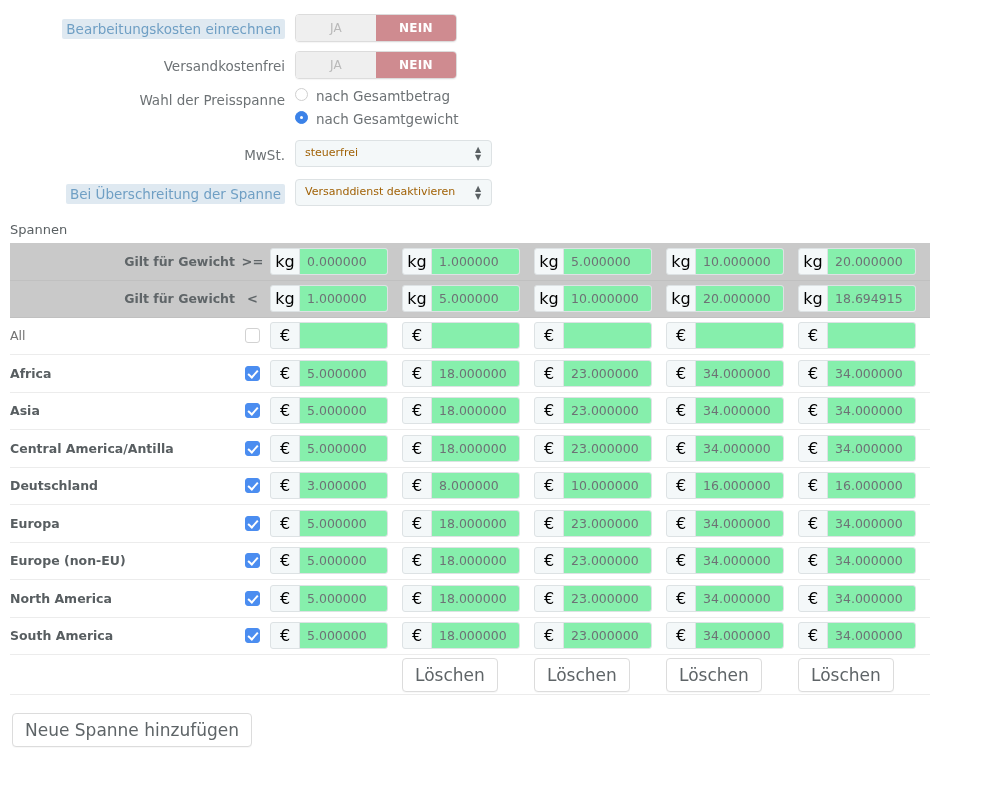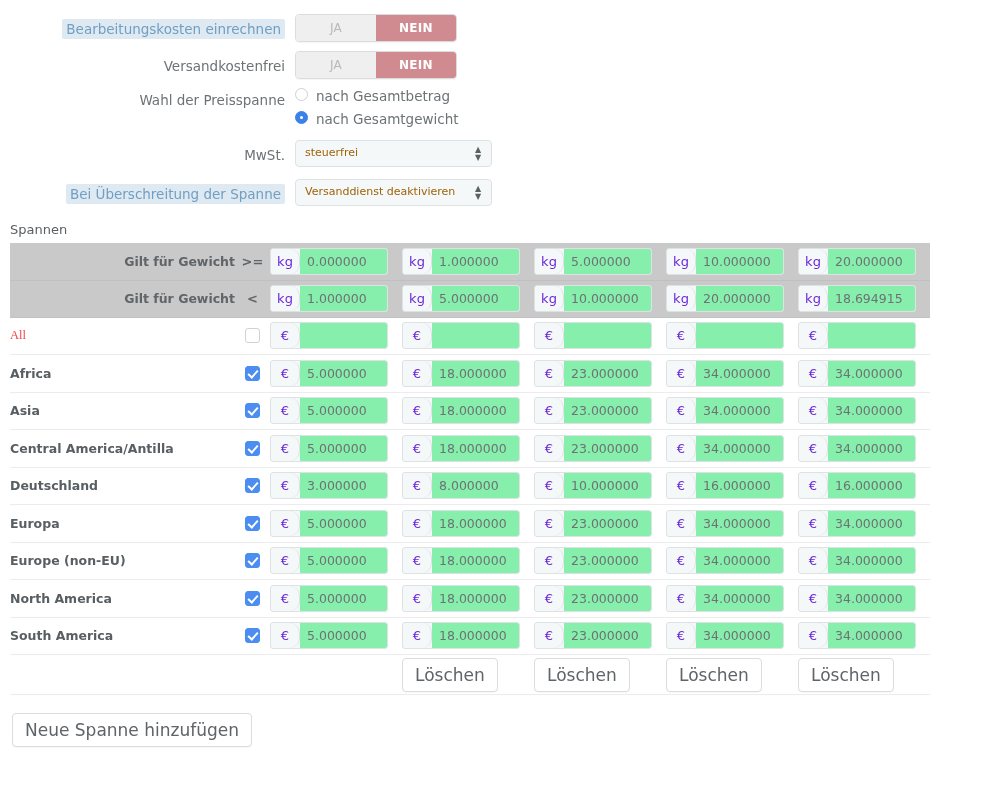--- a/index.html
+++ b/index.html
@@ -176,25 +176,24 @@
     border-radius: 3px;
     background: #f4f8f9;
     box-sizing: border-box;
     overflow: hidden;
   }
   .icell .unit {
     width: 28px;
     display: flex;
     align-items: center;
     justify-content: center;
-    font-size: 13px;
-    color: #6d28d9;
+    font-size: 16px;
+    color: #000000;
     border-right: 1px solid #dde2e4;
     flex: none;
-    border-radius: 10px;
   }
   .icell .fld {
     flex: 1;
     display: flex;
     align-items: center;
     padding-left: 7px;
     font-size: 12.5px;
     color: #6d7275;
     background: #86efac;
     overflow: hidden;
@@ -203,21 +202,21 @@
 
   tr.data-row { height: 37.5px; }
   tr.data-row td { border-bottom: 1px solid #ececec; }
   tr.all-row td { border-bottom: 1px solid #ececec; }
   .row-name {
     font-size: 12.5px;
     font-weight: bold;
     color: #585e61;
     padding-left: 8px;
   }
-  .row-name.muted { font-weight: normal; color: #ef4444; font-family: Liberation Serif, serif; }
+  .row-name.muted { font-weight: normal; color: #737373; }
 
   .cbox {
     width: 15px; height: 15px;
     border-radius: 3px;
     border: 1px solid #d2d2d2;
     background: #fff;
     box-sizing: border-box;
     margin: 0 auto;
     position: relative;
   }

